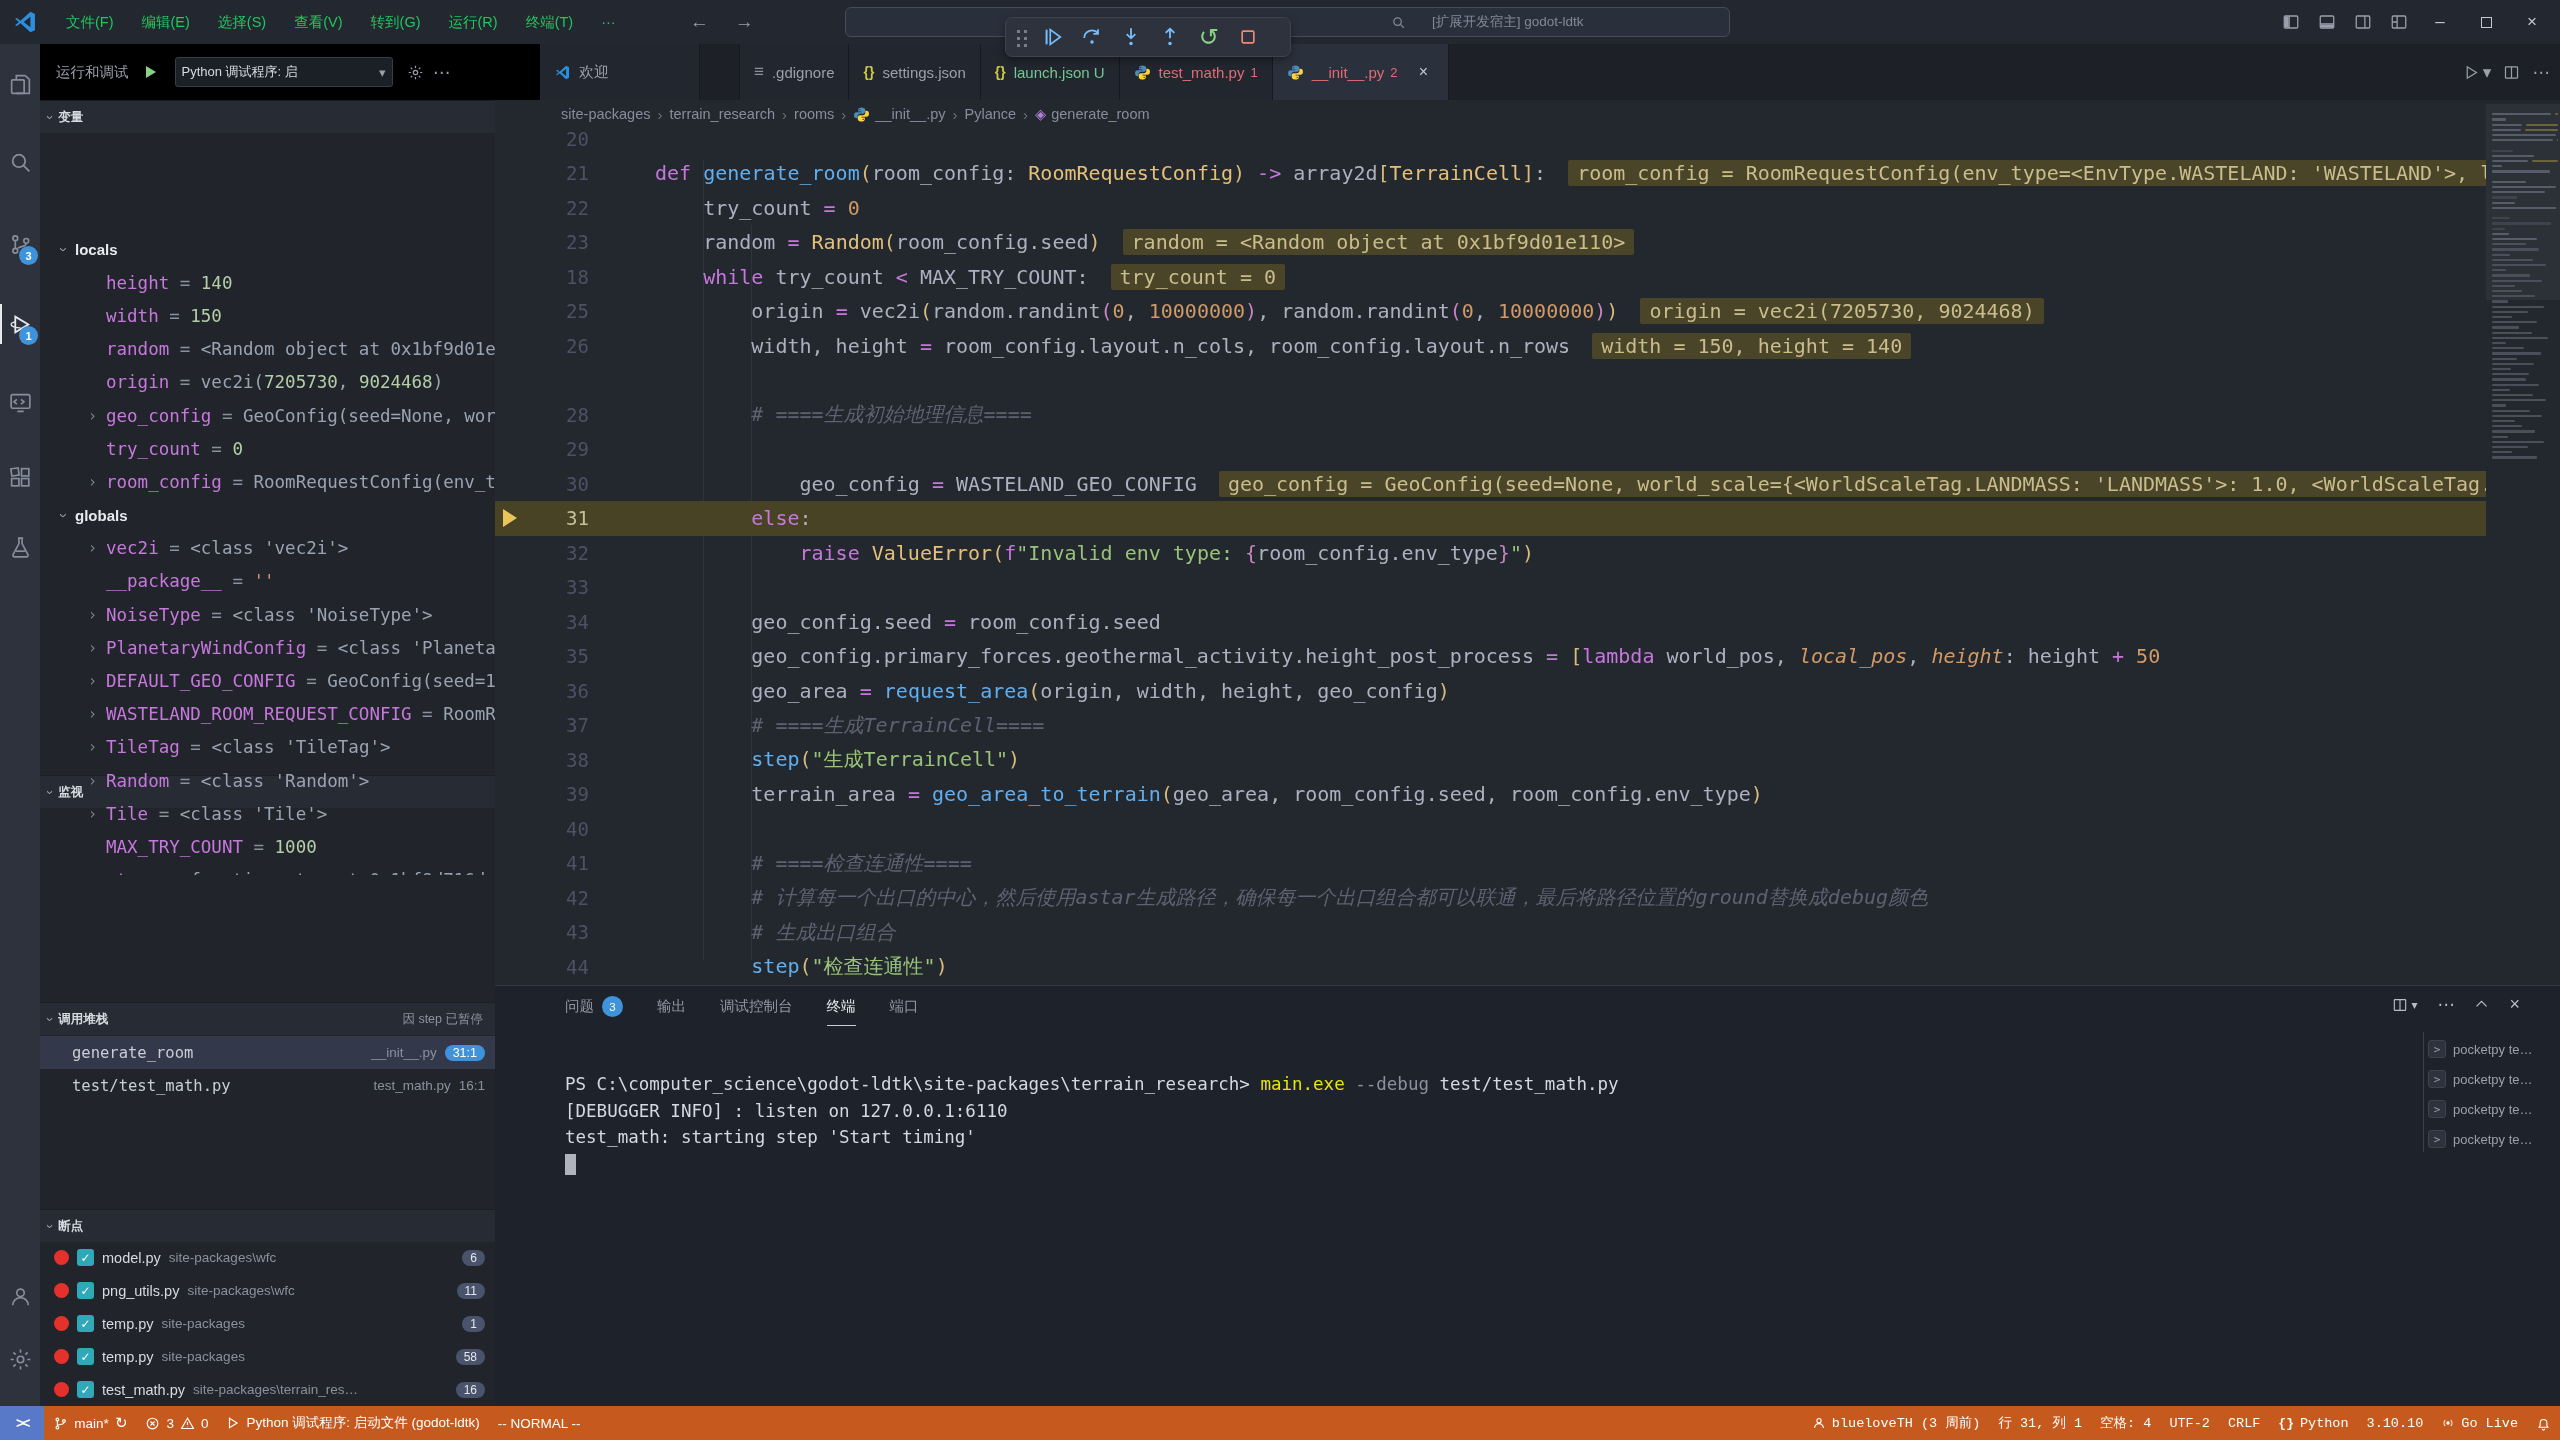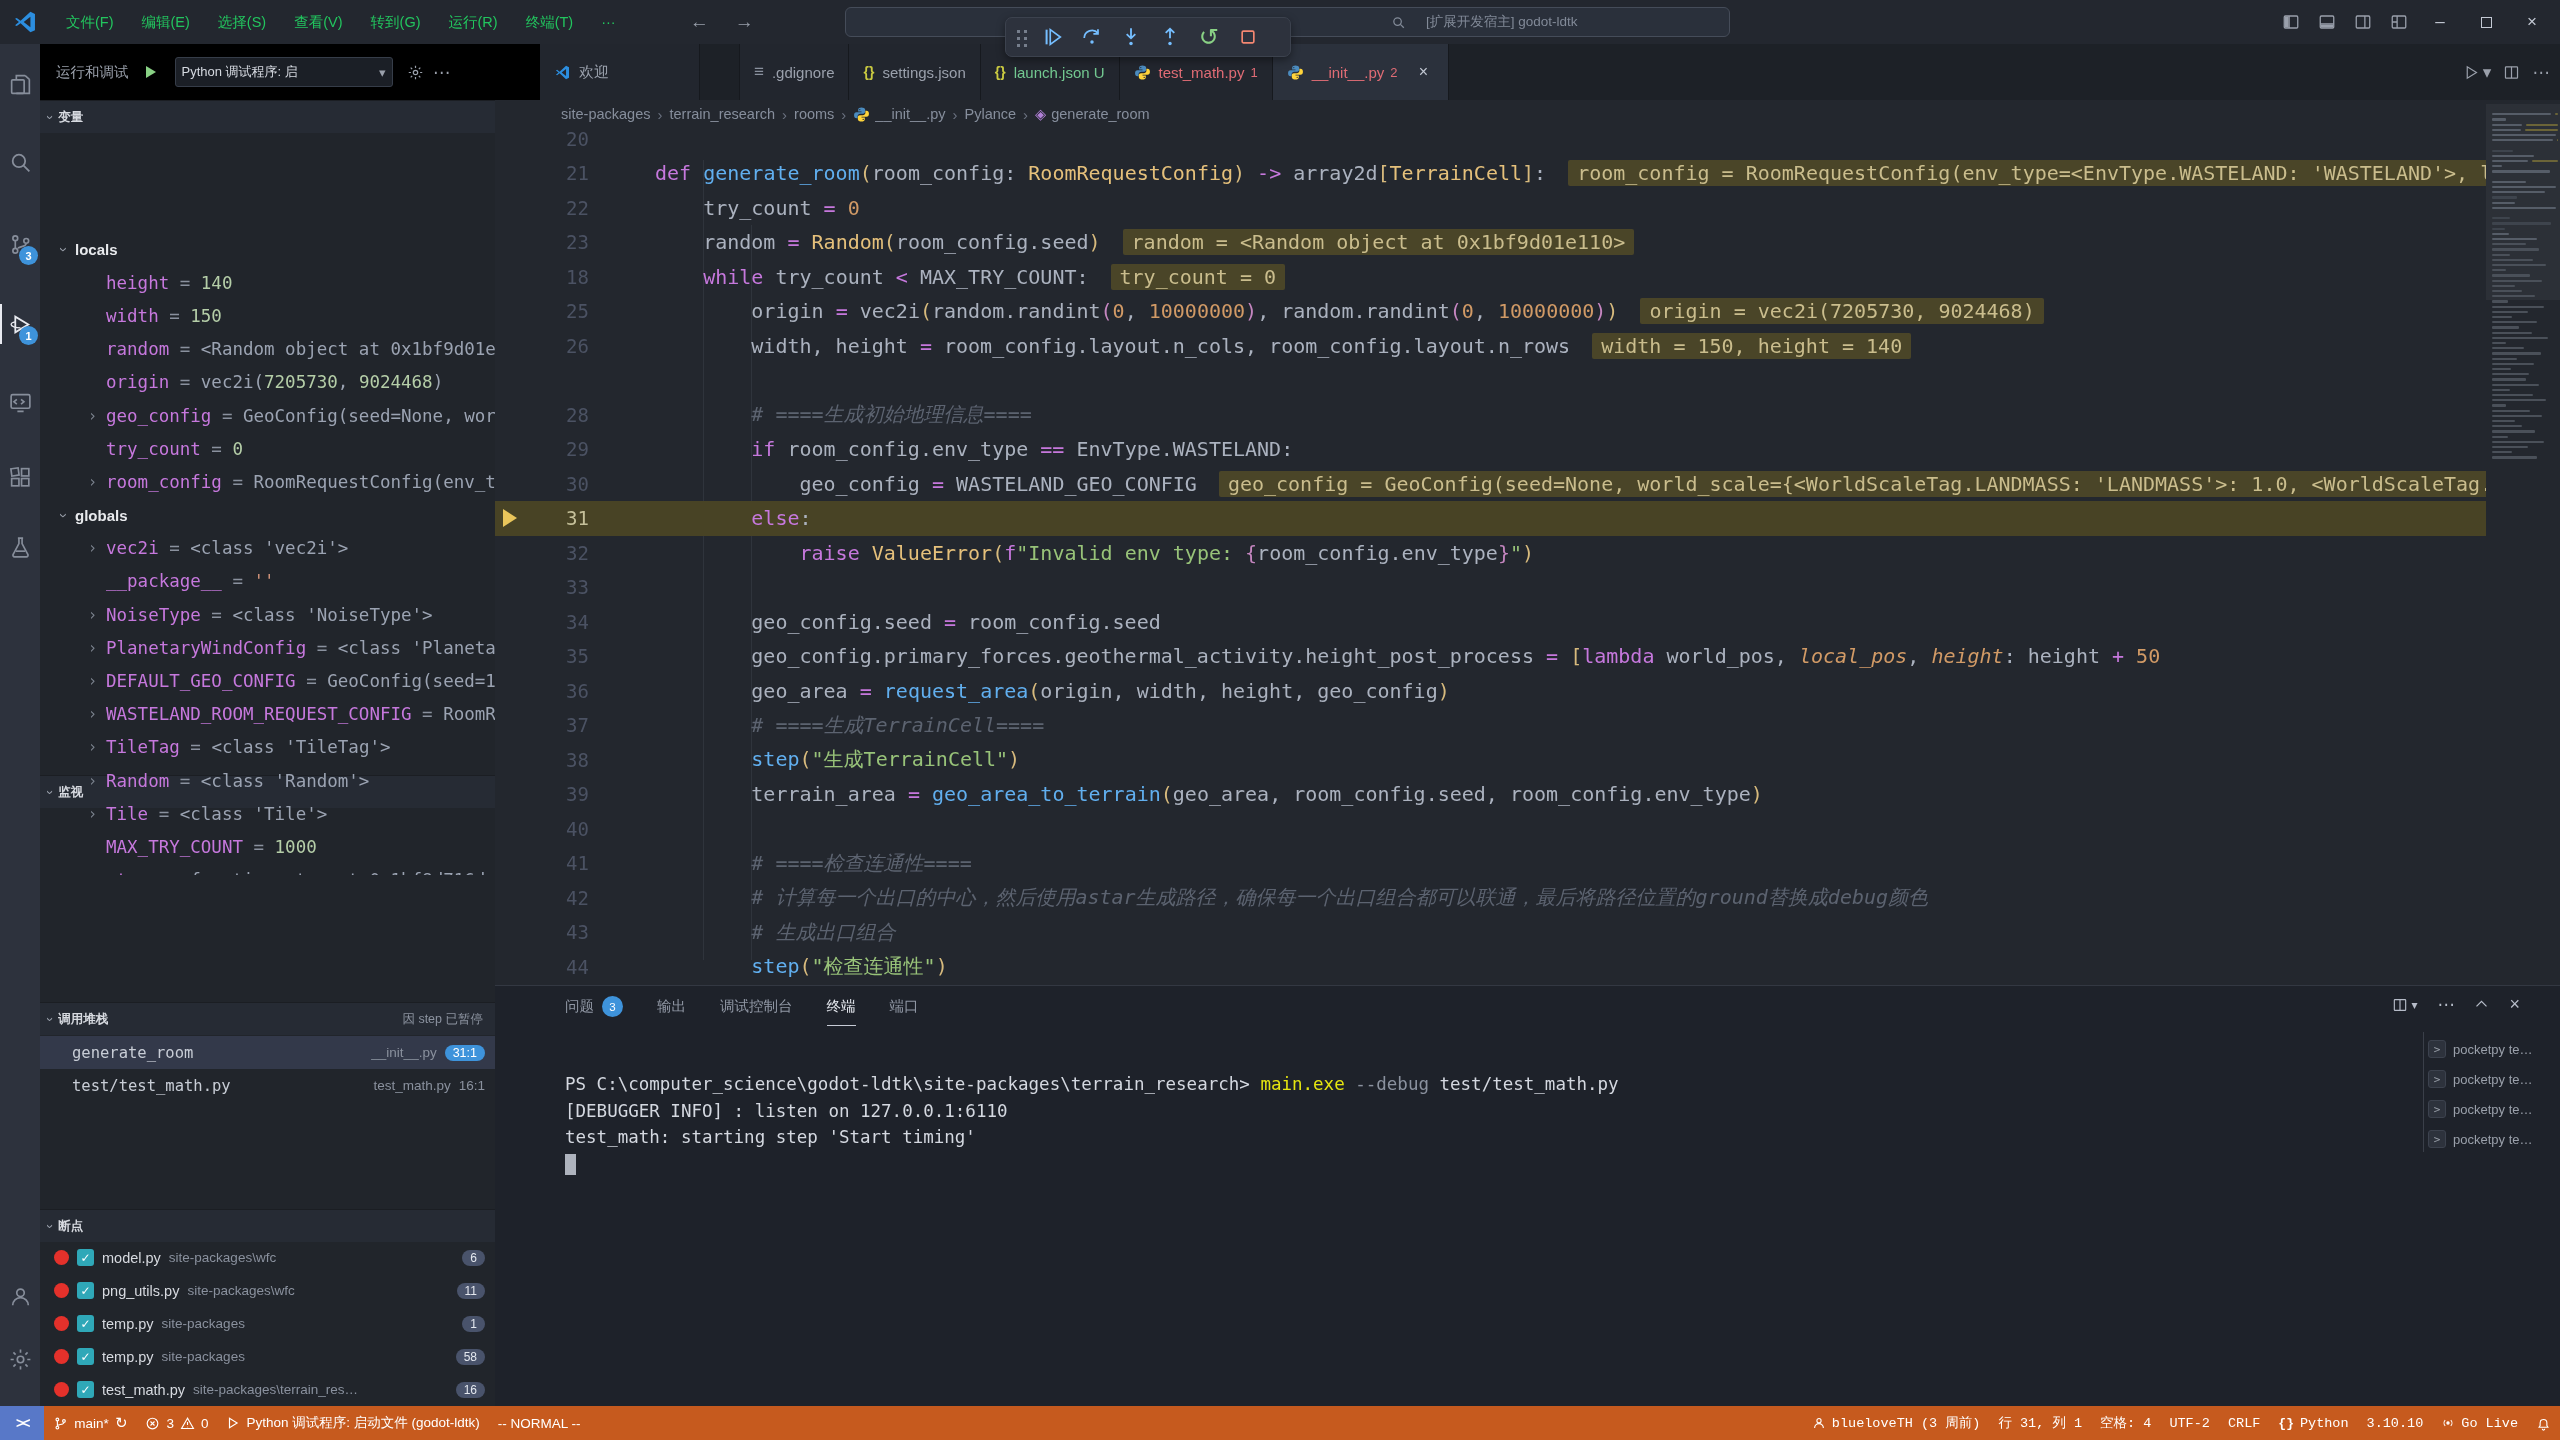--- a/index.html
+++ b/index.html
@@ -7,21 +7,21 @@
     font-family:"Liberation Sans","DejaVu Sans",sans-serif; color:#abb2bf; }
   svg { display:block; }
 
   
   #titlebar { position:absolute; left:0; top:0; width:2560px; height:44px; background:#23272f; display:flex; align-items:center; z-index:40; }
   #vscode-logo { width:26px; height:26px; margin:0 14px 0 12px; }
   .menu-item { padding:0 14px; font-size:14.5px; color:#22c55e; height:30px; line-height:30px; border-radius:5px; cursor:default; }
   .nav-arrows { display:flex; gap:26px; margin-left:60px; color:#9aa0ac; font-size:19px; }
   #search-box { position:absolute; left:845px; top:7px; width:885px; height:30px; background:#2a303b; border:1px solid #454c59;
      border-radius:6px; font-size:13.5px; color:#828a98; }
-  #search-inner { position:absolute; left:545px; top:5px; display:flex; gap:20px; align-items:center; }
+  #search-inner { position:absolute; left:545px; top:5px; display:flex; gap:26px; align-items:center; }
   .tb-right { position:absolute; right:0; top:0; height:44px; display:flex; align-items:center; gap:6px; padding-right:8px; }
   .layout-ico { width:30px; height:28px; display:flex; align-items:center; justify-content:center; color:#9aa0ac; border-radius:5px; }
   .win-btn { width:40px; height:44px; display:flex; align-items:center; justify-content:center; color:#c3c9d4; font-size:17px; }
 
   
   #debug-toolbar { position:absolute; left:1005px; top:17px; width:286px; height:40px; background:#2d323d; border:1px solid #3c424e;
     border-radius:7px; display:flex; align-items:center; z-index:60; box-shadow:0 3px 9px rgba(0,0,0,.4); padding:0 8px; gap:7px; }
   .grip { width:14px; height:22px; margin-right:2px;
     background-image:radial-gradient(#767e8c 1.6px, transparent 1.8px); background-size:7px 7px; background-position:1px 2px; }
   .dbg-btn { width:32px; height:30px; display:flex; align-items:center; justify-content:center; border-radius:5px; } .c-green { color:#89d185; }
@@ -458,21 +458,21 @@
   <div class="indent-guide" style="left:256px;top:125px;height:735px;"></div>
   <div id="code-lines">
       <div class="code-row" style="top: 21.5px;"><span class="lnum">20</span><span class="code-text"></span></div>
       <div class="code-row" style="top: 56px;"><span class="lnum">21</span><span class="code-text"><span class="tk-K">def </span><span class="tk-F">generate_room</span><span class="tk-b1">(</span><span class="tk-P">room_config</span><span class="tk-P">: </span><span class="tk-C">RoomRequestConfig</span><span class="tk-b1">)</span><span class="tk-O"> -&gt; </span><span class="tk-P">array2d</span><span class="tk-b1">[</span><span class="tk-C">TerrainCell</span><span class="tk-b1">]</span><span class="tk-P">:</span></span><span class="annot">room_config = RoomRequestConfig(env_type=&lt;EnvType.WASTELAND: 'WASTELAND'&gt;, layout=Ro</span></div>
       <div class="code-row" style="top: 90.5px;"><span class="lnum">22</span><span class="code-text"><span class="tk-P">    try_count </span><span class="tk-O">=</span><span class="tk-N"> 0</span></span></div>
       <div class="code-row" style="top: 125px;"><span class="lnum">23</span><span class="code-text"><span class="tk-P">    random </span><span class="tk-O">= </span><span class="tk-C">Random</span><span class="tk-b1">(</span><span class="tk-P">room_config.seed</span><span class="tk-b1">)</span></span><span class="annot">random = &lt;Random object at 0x1bf9d01e110&gt;</span></div>
       <div class="code-row" style="top: 159.5px;"><span class="lnum">18</span><span class="code-text"><span class="tk-P">    </span><span class="tk-K">while</span><span class="tk-P"> try_count </span><span class="tk-O">&lt;</span><span class="tk-P"> MAX_TRY_COUNT:</span></span><span class="annot">try_count = 0</span></div>
       <div class="code-row" style="top: 194px;"><span class="lnum">25</span><span class="code-text"><span class="tk-P">        origin </span><span class="tk-O">= </span><span class="tk-P">vec2i</span><span class="tk-b1">(</span><span class="tk-P">random.randint</span><span class="tk-b2">(</span><span class="tk-N">0</span><span class="tk-P">, </span><span class="tk-N">10000000</span><span class="tk-b2">)</span><span class="tk-P">, random.randint</span><span class="tk-b2">(</span><span class="tk-N">0</span><span class="tk-P">, </span><span class="tk-N">10000000</span><span class="tk-b2">)</span><span class="tk-b1">)</span></span><span class="annot">origin = vec2i(7205730, 9024468)</span></div>
       <div class="code-row" style="top: 228.5px;"><span class="lnum">26</span><span class="code-text"><span class="tk-P">        width, height </span><span class="tk-O">= </span><span class="tk-P">room_config.layout.n_cols, room_config.layout.n_rows</span></span><span class="annot">width = 150, height = 140</span></div>
       <div class="code-row" style="top: 297.5px;"><span class="lnum">28</span><span class="code-text"><span class="tk-Cm">        # ====生成初始地理信息====</span></span></div>
-      <div class="code-row" style="top: 332px;"><span class="lnum">29</span><span class="code-text"><span class="tk-P">        </span><span class="tk-K">if</span><span class="tk-P"> room_config.env_type </span><span class="tk-O">==</span><span class="tk-P"> EnvType.WASTELAND:</span></span></div>
+      <div class="code-row" style="top: 332px;"><span class="lnum">29</span></div>
       <div class="code-row" style="top: 366.5px;"><span class="lnum">30</span><span class="code-text"><span class="tk-P">            geo_config </span><span class="tk-O">= </span><span class="tk-P">WASTELAND_GEO_CONFIG</span></span><span class="annot">geo_config = GeoConfig(seed=None, world_scale={&lt;WorldScaleTag.LANDMASS: 'LANDMASS'&gt;: 1.0, &lt;WorldScaleTag.OC</span></div>
       <div class="code-row cur" style="top: 401px;"><span class="cur-arrow"></span><span class="lnum">31</span><span class="code-text"><span class="tk-P">        </span><span class="tk-K">else</span><span class="tk-P">:</span></span></div>
       <div class="code-row" style="top: 435.5px;"><span class="lnum">32</span><span class="code-text"><span class="tk-P">            </span><span class="tk-K">raise </span><span class="tk-C">ValueError</span><span class="tk-b1">(</span><span class="tk-K">f</span><span class="tk-S">"Invalid env type: </span><span class="tk-b2">{</span><span class="tk-P">room_config.env_type</span><span class="tk-b2">}</span><span class="tk-S">"</span><span class="tk-b1">)</span></span></div>
       <div class="code-row" style="top: 470px;"><span class="lnum">33</span><span class="code-text"></span></div>
       <div class="code-row" style="top: 504.5px;"><span class="lnum">34</span><span class="code-text"><span class="tk-P">        geo_config.seed </span><span class="tk-O">= </span><span class="tk-P">room_config.seed</span></span></div>
       <div class="code-row" style="top: 539px;"><span class="lnum">35</span><span class="code-text"><span class="tk-P">        geo_config.primary_forces.geothermal_activity.height_post_process </span><span class="tk-O">= </span><span class="tk-b1">[</span><span class="tk-K">lambda </span><span class="tk-P">world_pos, </span><span class="tk-NI">local_pos</span><span class="tk-P">, </span><span class="tk-NI">height</span><span class="tk-P">: height </span><span class="tk-O">+</span><span class="tk-N"> 50</span></span></div>
       <div class="code-row" style="top: 573.5px;"><span class="lnum">36</span><span class="code-text"><span class="tk-P">        geo_area </span><span class="tk-O">= </span><span class="tk-F">request_area</span><span class="tk-b1">(</span><span class="tk-P">origin, width, height, geo_config</span><span class="tk-b1">)</span></span></div>
       <div class="code-row" style="top: 608px;"><span class="lnum">37</span><span class="code-text"><span class="tk-Cm">        # ====生成TerrainCell====</span></span></div>
       <div class="code-row" style="top: 642.5px;"><span class="lnum">38</span><span class="code-text"><span class="tk-P">        </span><span class="tk-F">step</span><span class="tk-b1">(</span><span class="tk-S">"生成TerrainCell"</span><span class="tk-b1">)</span></span></div>
       <div class="code-row" style="top: 677px;"><span class="lnum">39</span><span class="code-text"><span class="tk-P">        terrain_area </span><span class="tk-O">= </span><span class="tk-F">geo_area_to_terrain</span><span class="tk-b1">(</span><span class="tk-P">geo_area, room_config.seed, room_config.env_type</span><span class="tk-b1">)</span></span></div>

